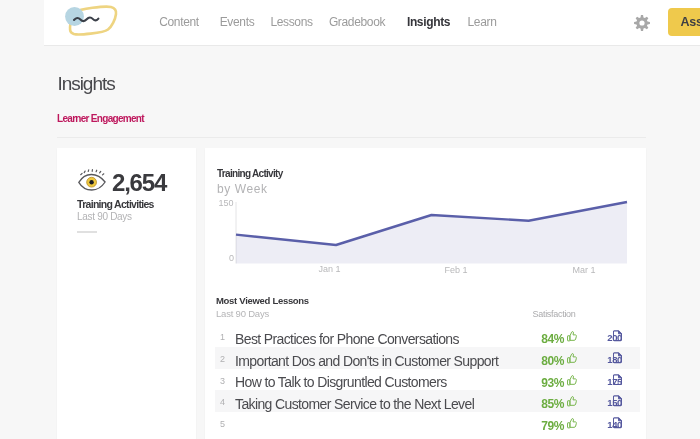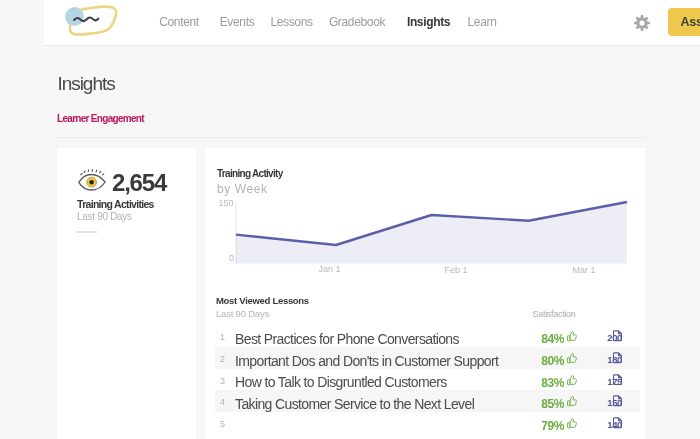--- a/index.html
+++ b/index.html
@@ -148,21 +148,21 @@
     </svg>
     <span class="rviews">180</span>
     <svg class="rvicon" width="9" height="11.5" viewBox="0 0 10 12">
       <path d="M1.5,0.6 h4.6 L9.4,3.9 v6.5 a1,1 0 0 1 -1,1 h-6.9 a1,1 0 0 1 -1,-1 V1.6 a1,1 0 0 1 1,-1 Z" fill="none" stroke="#55589e" stroke-width="1.2" stroke-linejoin="round"></path>
       <path d="M6.1,0.6 V3.9 h3.3 Z" fill="#55589e" stroke="#55589e" stroke-width="1" stroke-linejoin="round"></path>
     </svg>
 </div>
 <div class="row" style="top:368.5px;">
   <span class="rnum">3</span>
     <span class="rtitle">How to Talk to Disgruntled Customers</span>
-  <span class="rsat">83%</span>
+  <span class="rsat">93%</span>
     <svg class="rsaticon" width="10" height="11" viewBox="0 0 11 12">
       <g fill="none" stroke="#79b64e" stroke-width="1.1" stroke-linejoin="round">
         <rect x="0.6" y="5.2" width="2.6" height="5.6" rx="0.4"></rect>
         <path d="M3.2,10.2 h4.6 c0.9,0 1.5,-0.5 1.7,-1.3 l0.8,-3.1 c0.2,-0.9 -0.3,-1.6 -1.2,-1.6 h-2.5 l0.5,-2.2 c0.15,-0.8 -0.4,-1.4 -1.1,-1.4 c-0.4,0 -0.7,0.2 -0.9,0.6 L3.2,5.4 Z"></path>
       </g>
     </svg>
     <span class="rviews">175</span>
     <svg class="rvicon" width="9" height="11.5" viewBox="0 0 10 12">
       <path d="M1.5,0.6 h4.6 L9.4,3.9 v6.5 a1,1 0 0 1 -1,1 h-6.9 a1,1 0 0 1 -1,-1 V1.6 a1,1 0 0 1 1,-1 Z" fill="none" stroke="#55589e" stroke-width="1.2" stroke-linejoin="round"></path>
       <path d="M6.1,0.6 V3.9 h3.3 Z" fill="#55589e" stroke="#55589e" stroke-width="1" stroke-linejoin="round"></path>

